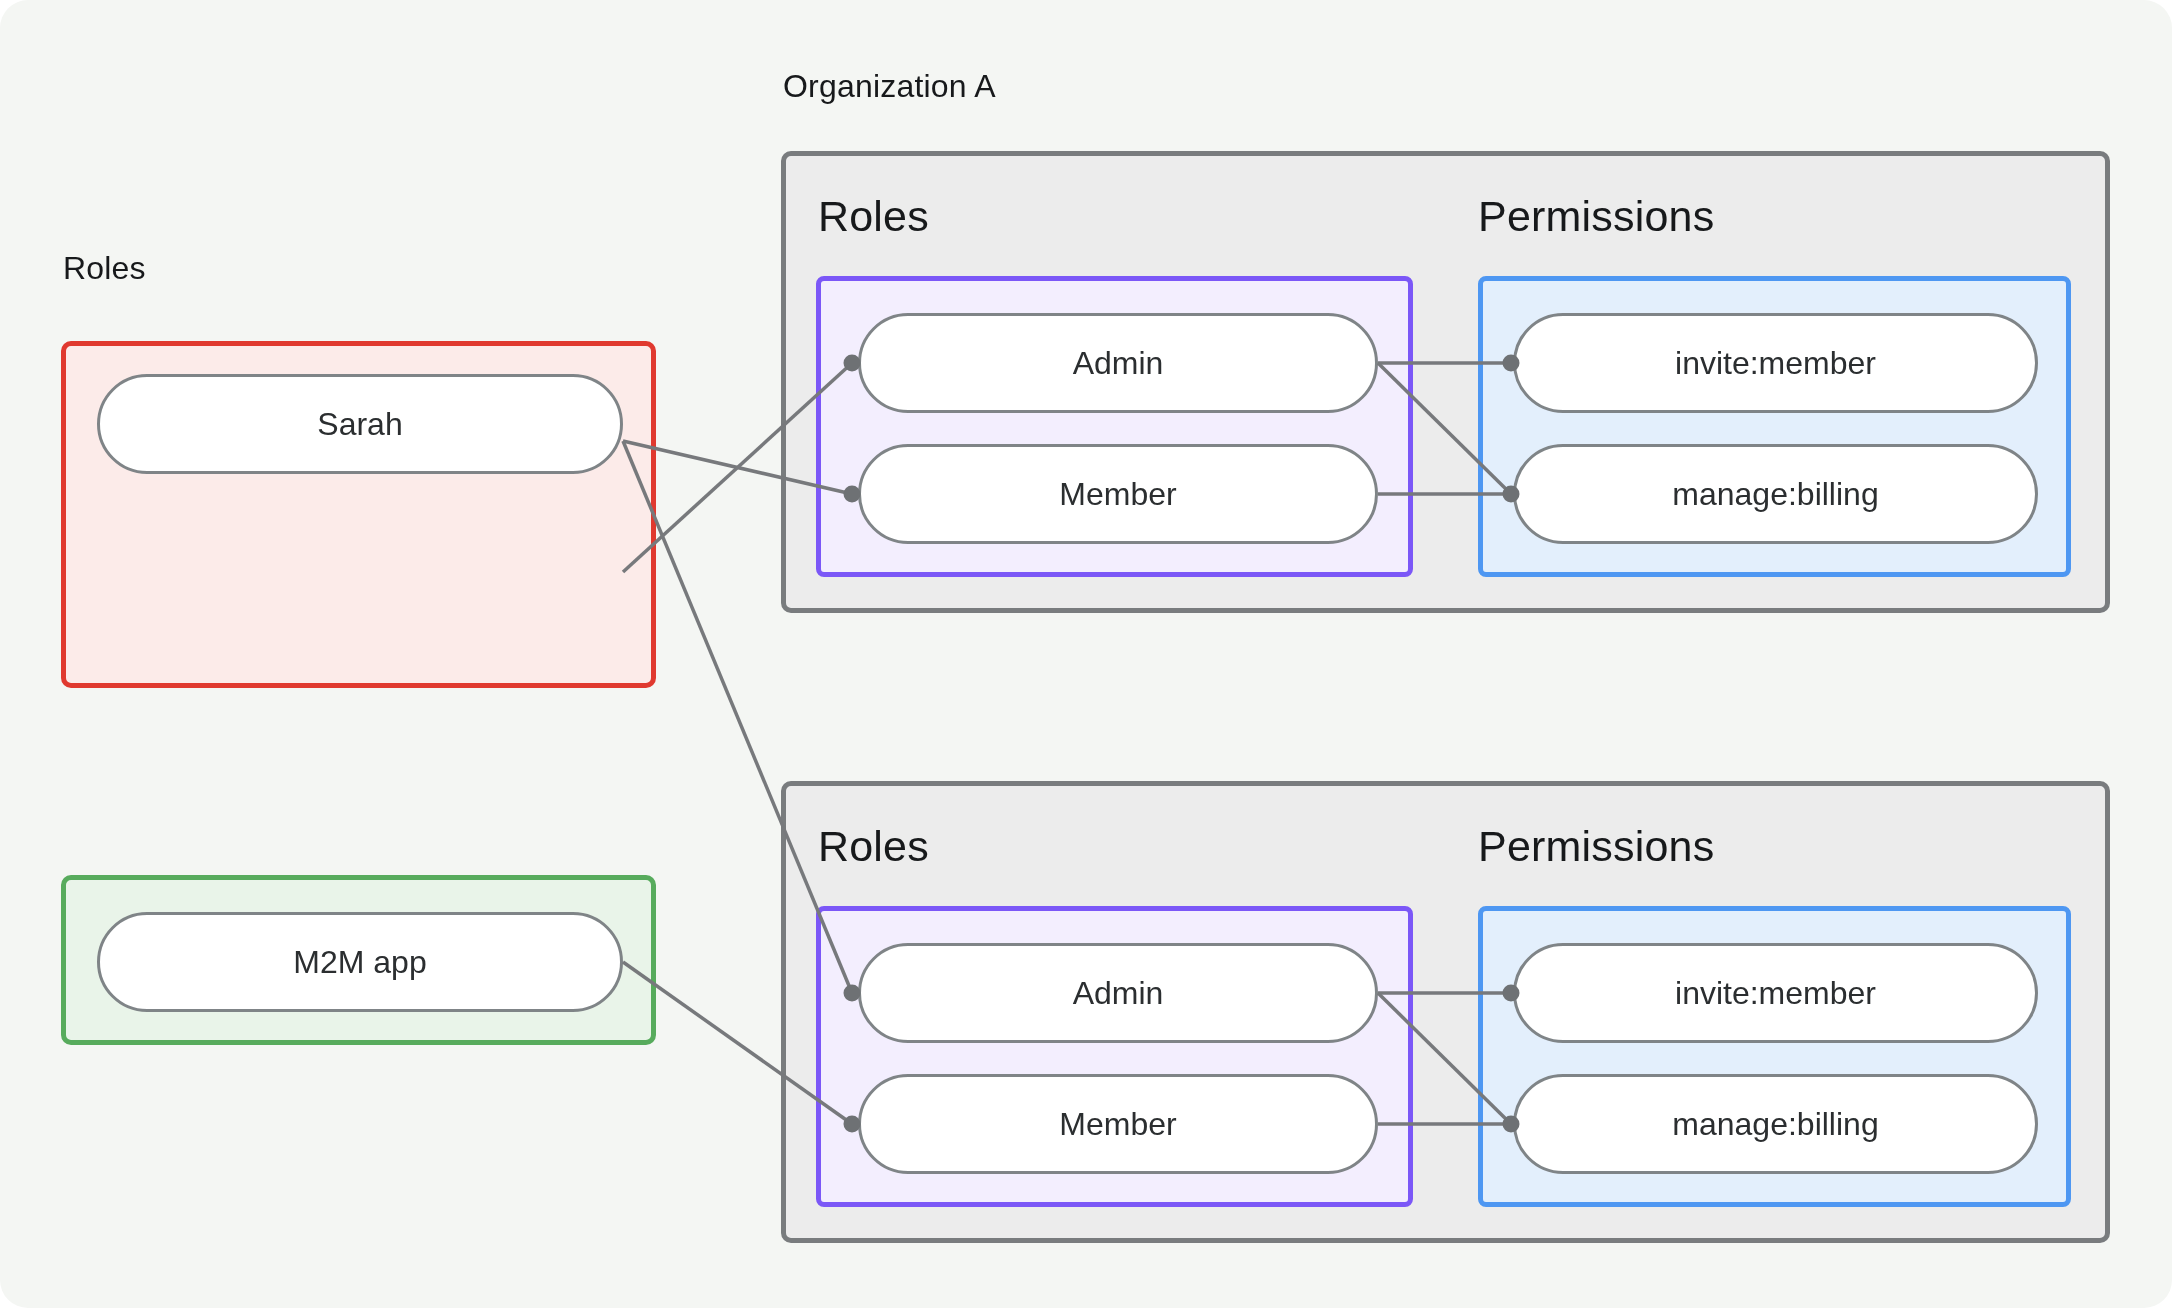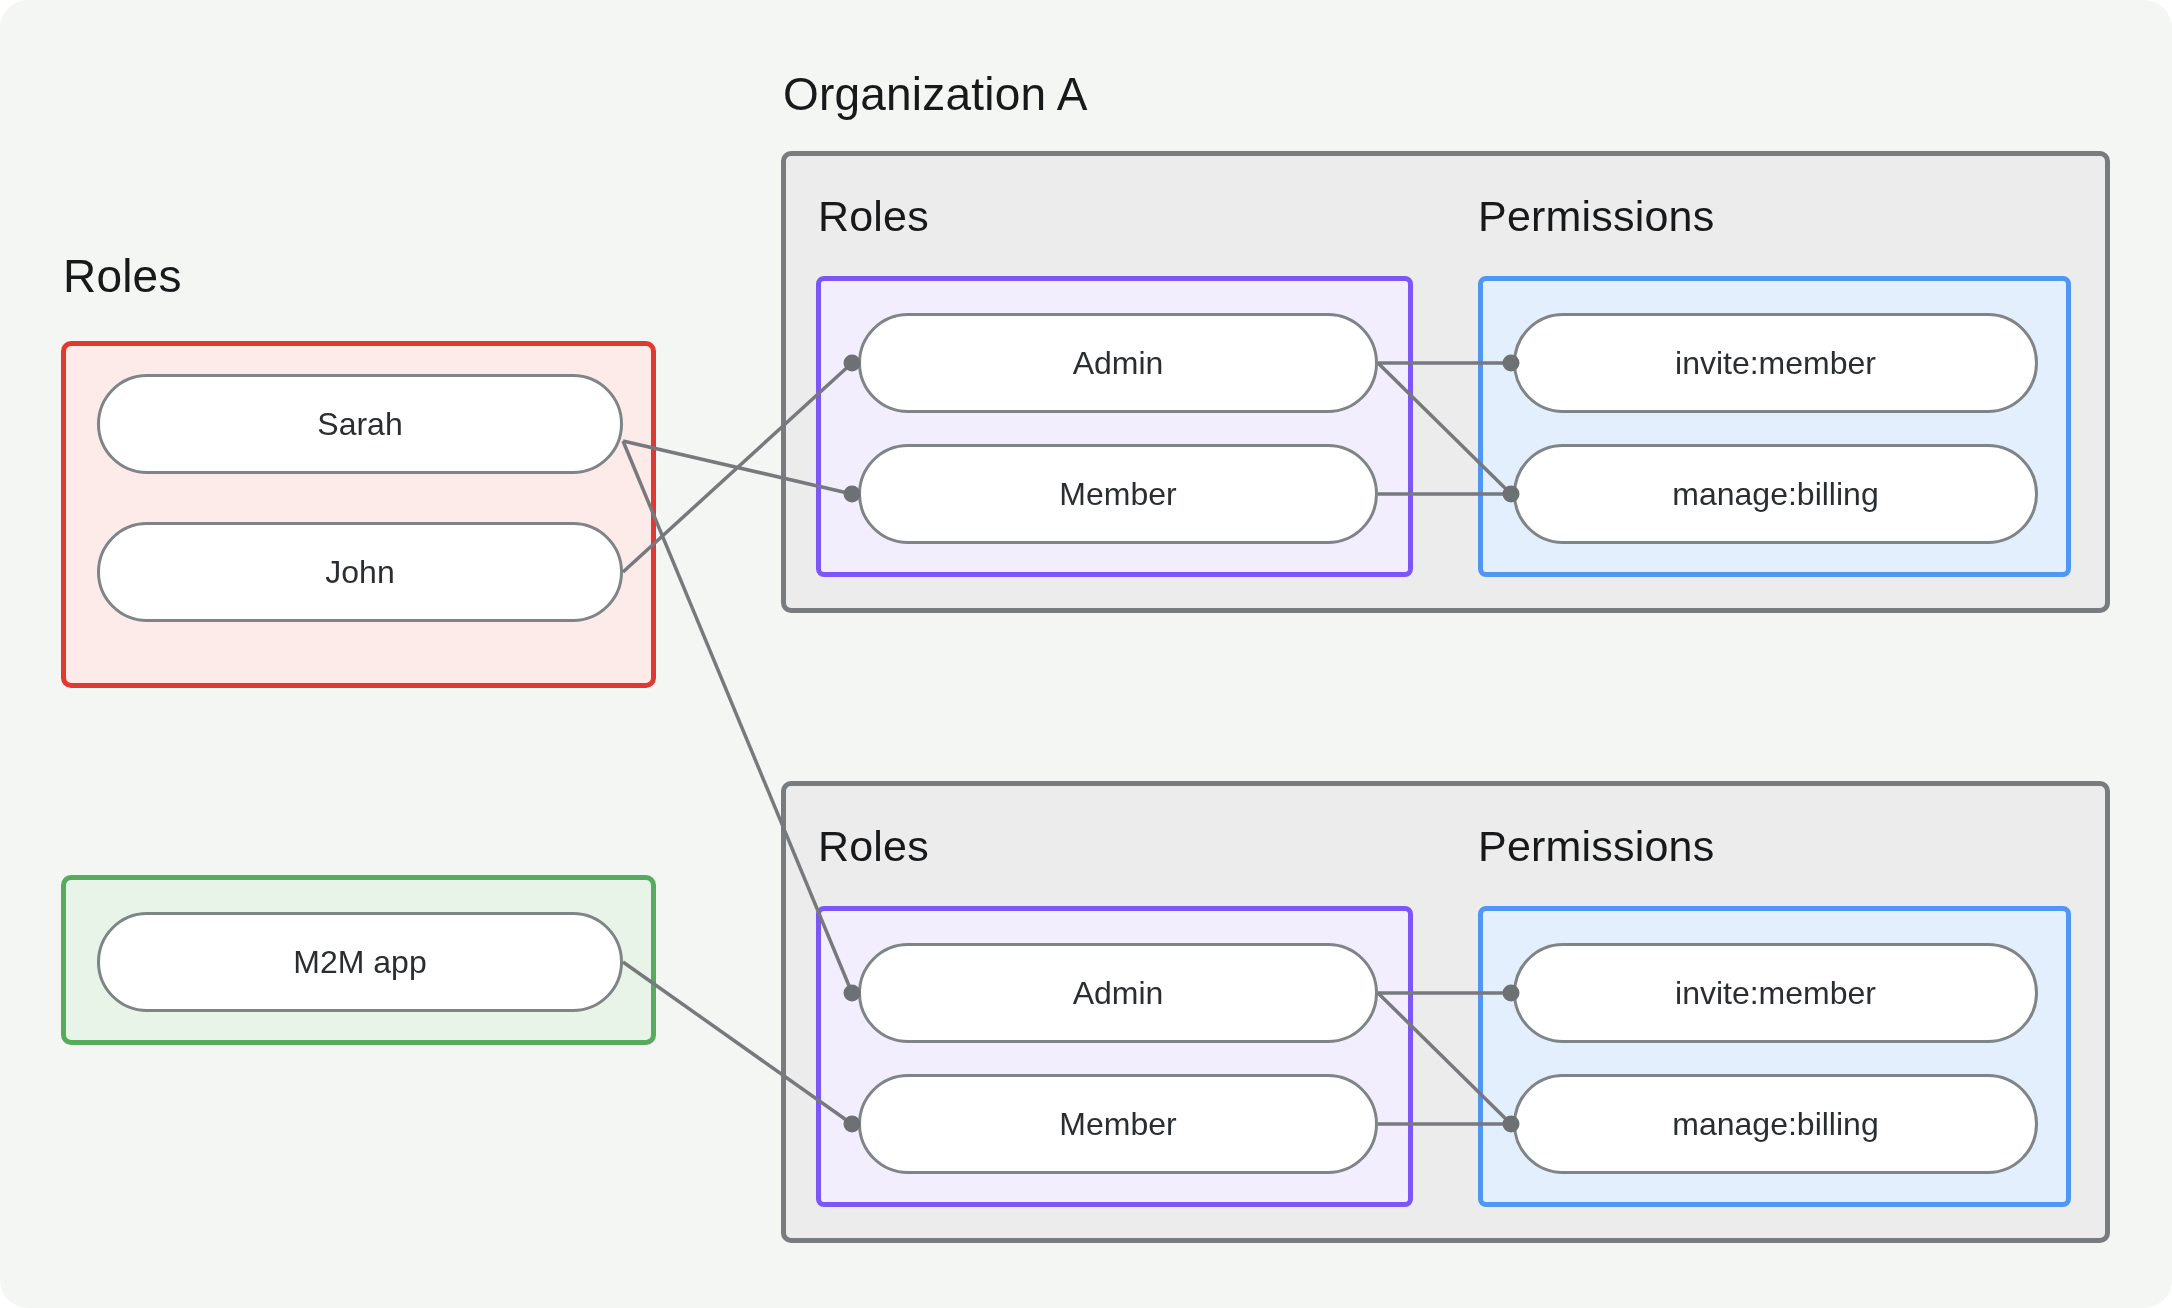--- a/index.html
+++ b/index.html
@@ -25,21 +25,21 @@
   .canvas{
     position:relative;
     width:2172px;height:1308px;
     background:var(--page-bg);
     border-radius:28px;
     overflow:hidden;
     font-family:"Liberation Sans", sans-serif;
   }
   .section-label{
     position:absolute;
-    font-size:46px;
+    font-size:32px;
     line-height:1.15;
     color:var(--label-text);
     white-space:nowrap;
     letter-spacing:0.2px;
   }
   .inner-label{
     position:absolute;
     font-size:43px;
     line-height:1.15;
     color:var(--label-text);
@@ -94,21 +94,20 @@
   }
 </style>
 </head>
 <body>
 
 <div class="canvas">
 
   <div class="section-label" style="left:63px; top:250px;">Roles</div>
   <div class="group-box users-box" style="left:61px; top:341px; width:595px; height:347px;"></div>
   <div class="pill" style="left:97px; top:374px; width:526px;">Sarah</div>
-  <div class="pill" style="left:97px; top:522px; width:526px;">John</div>
 
   <div class="group-box m2m-box" style="left:61px; top:875px; width:595px; height:170px;"></div>
   <div class="pill" style="left:97px; top:912px; width:526px;">M2M app</div>
 
   <div class="section-label" style="left:783px; top:68px;">Organization A</div>
   <div class="group-box org-box" style="left:781px; top:151px; width:1329px; height:462px;"></div>
   <div class="inner-label" style="left:818px; top:192px;">Roles</div>
   <div class="inner-label" style="left:1478px; top:192px;">Permissions</div>
   <div class="group-box roles-box" style="left:816px; top:276px; width:597px; height:301px;"></div>
   <div class="pill" style="left:858px; top:313px; width:520px;">Admin</div>

